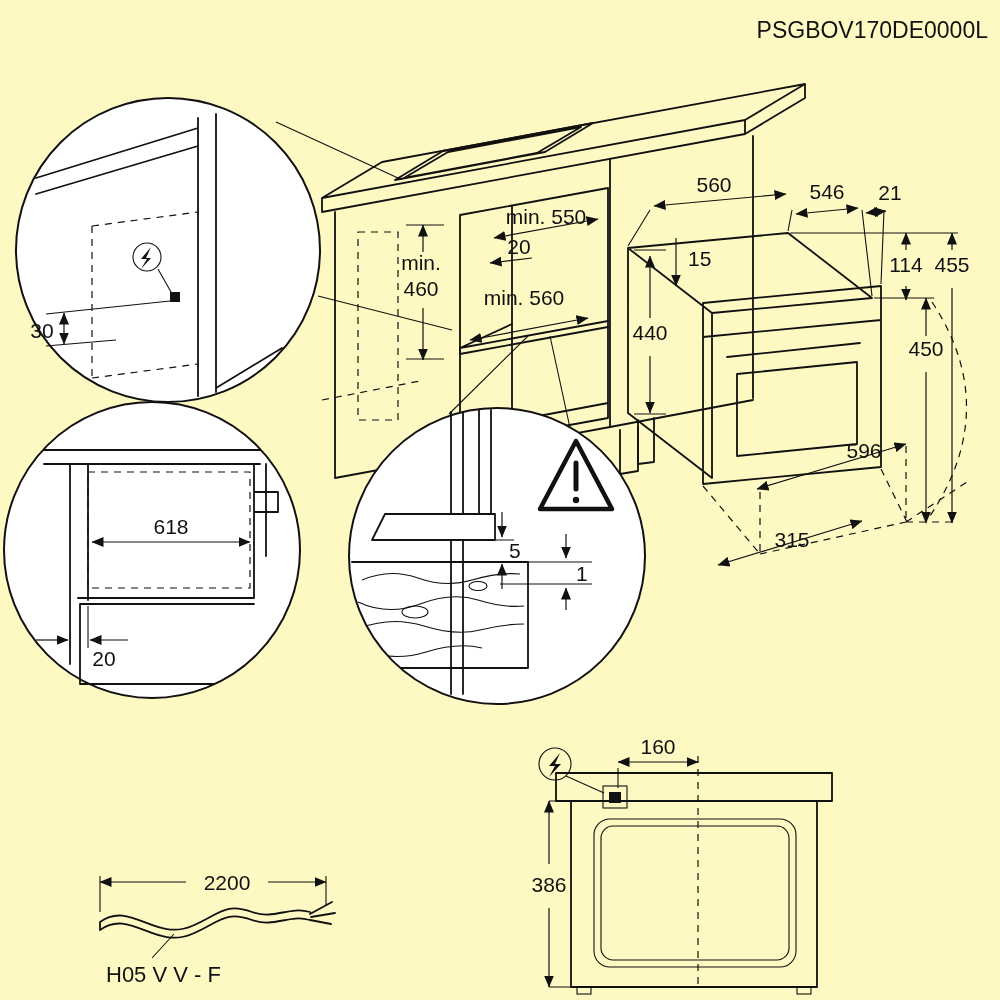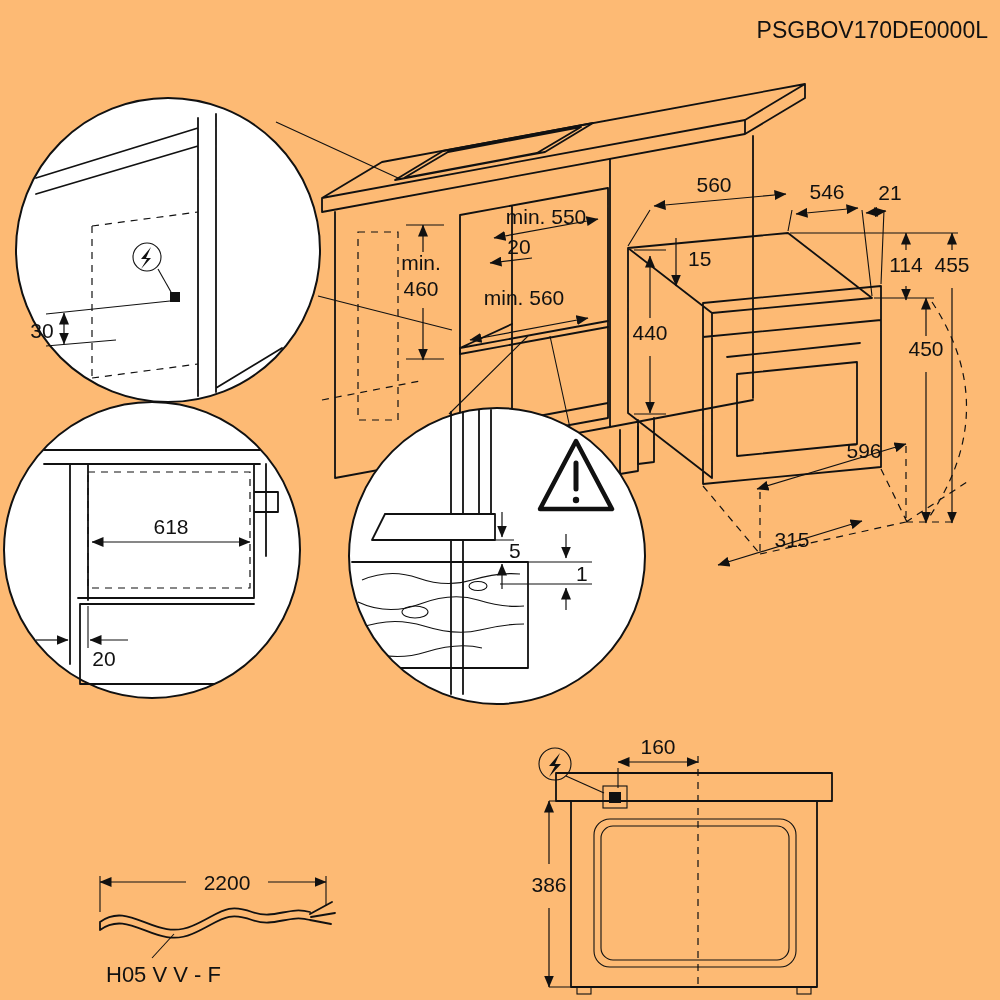--- a/index.html
+++ b/index.html
@@ -1,16 +1,16 @@
 <!DOCTYPE html>
 <html><head>
 <meta charset="utf-8">
 <style>
   html,body{margin:0;padding:0;background:#ffffff;}
-  #stage{width:1000px;height:1000px;position:relative;background:#fdba74;}
+  #stage{width:1000px;height:1000px;position:relative;background:#fef9c3;}
   svg{display:block;}
   .ln {fill:none;stroke:#111;stroke-width:1.8;stroke-linecap:round;stroke-linejoin:round;}
   .th {fill:none;stroke:#111;stroke-width:1.1;}
   .dim{fill:none;stroke:#111;stroke-width:1.2;}
   .dsh{fill:none;stroke:#111;stroke-width:1.2;stroke-dasharray:7 6;}
   .cir{fill:#fff;stroke:#111;stroke-width:2;}
   .txt{font-family:"Liberation Sans",sans-serif;font-size:21px;fill:#111;}
   .ttl{font-size:23px;}
   .mid{text-anchor:middle;}
   .end{text-anchor:end;}

